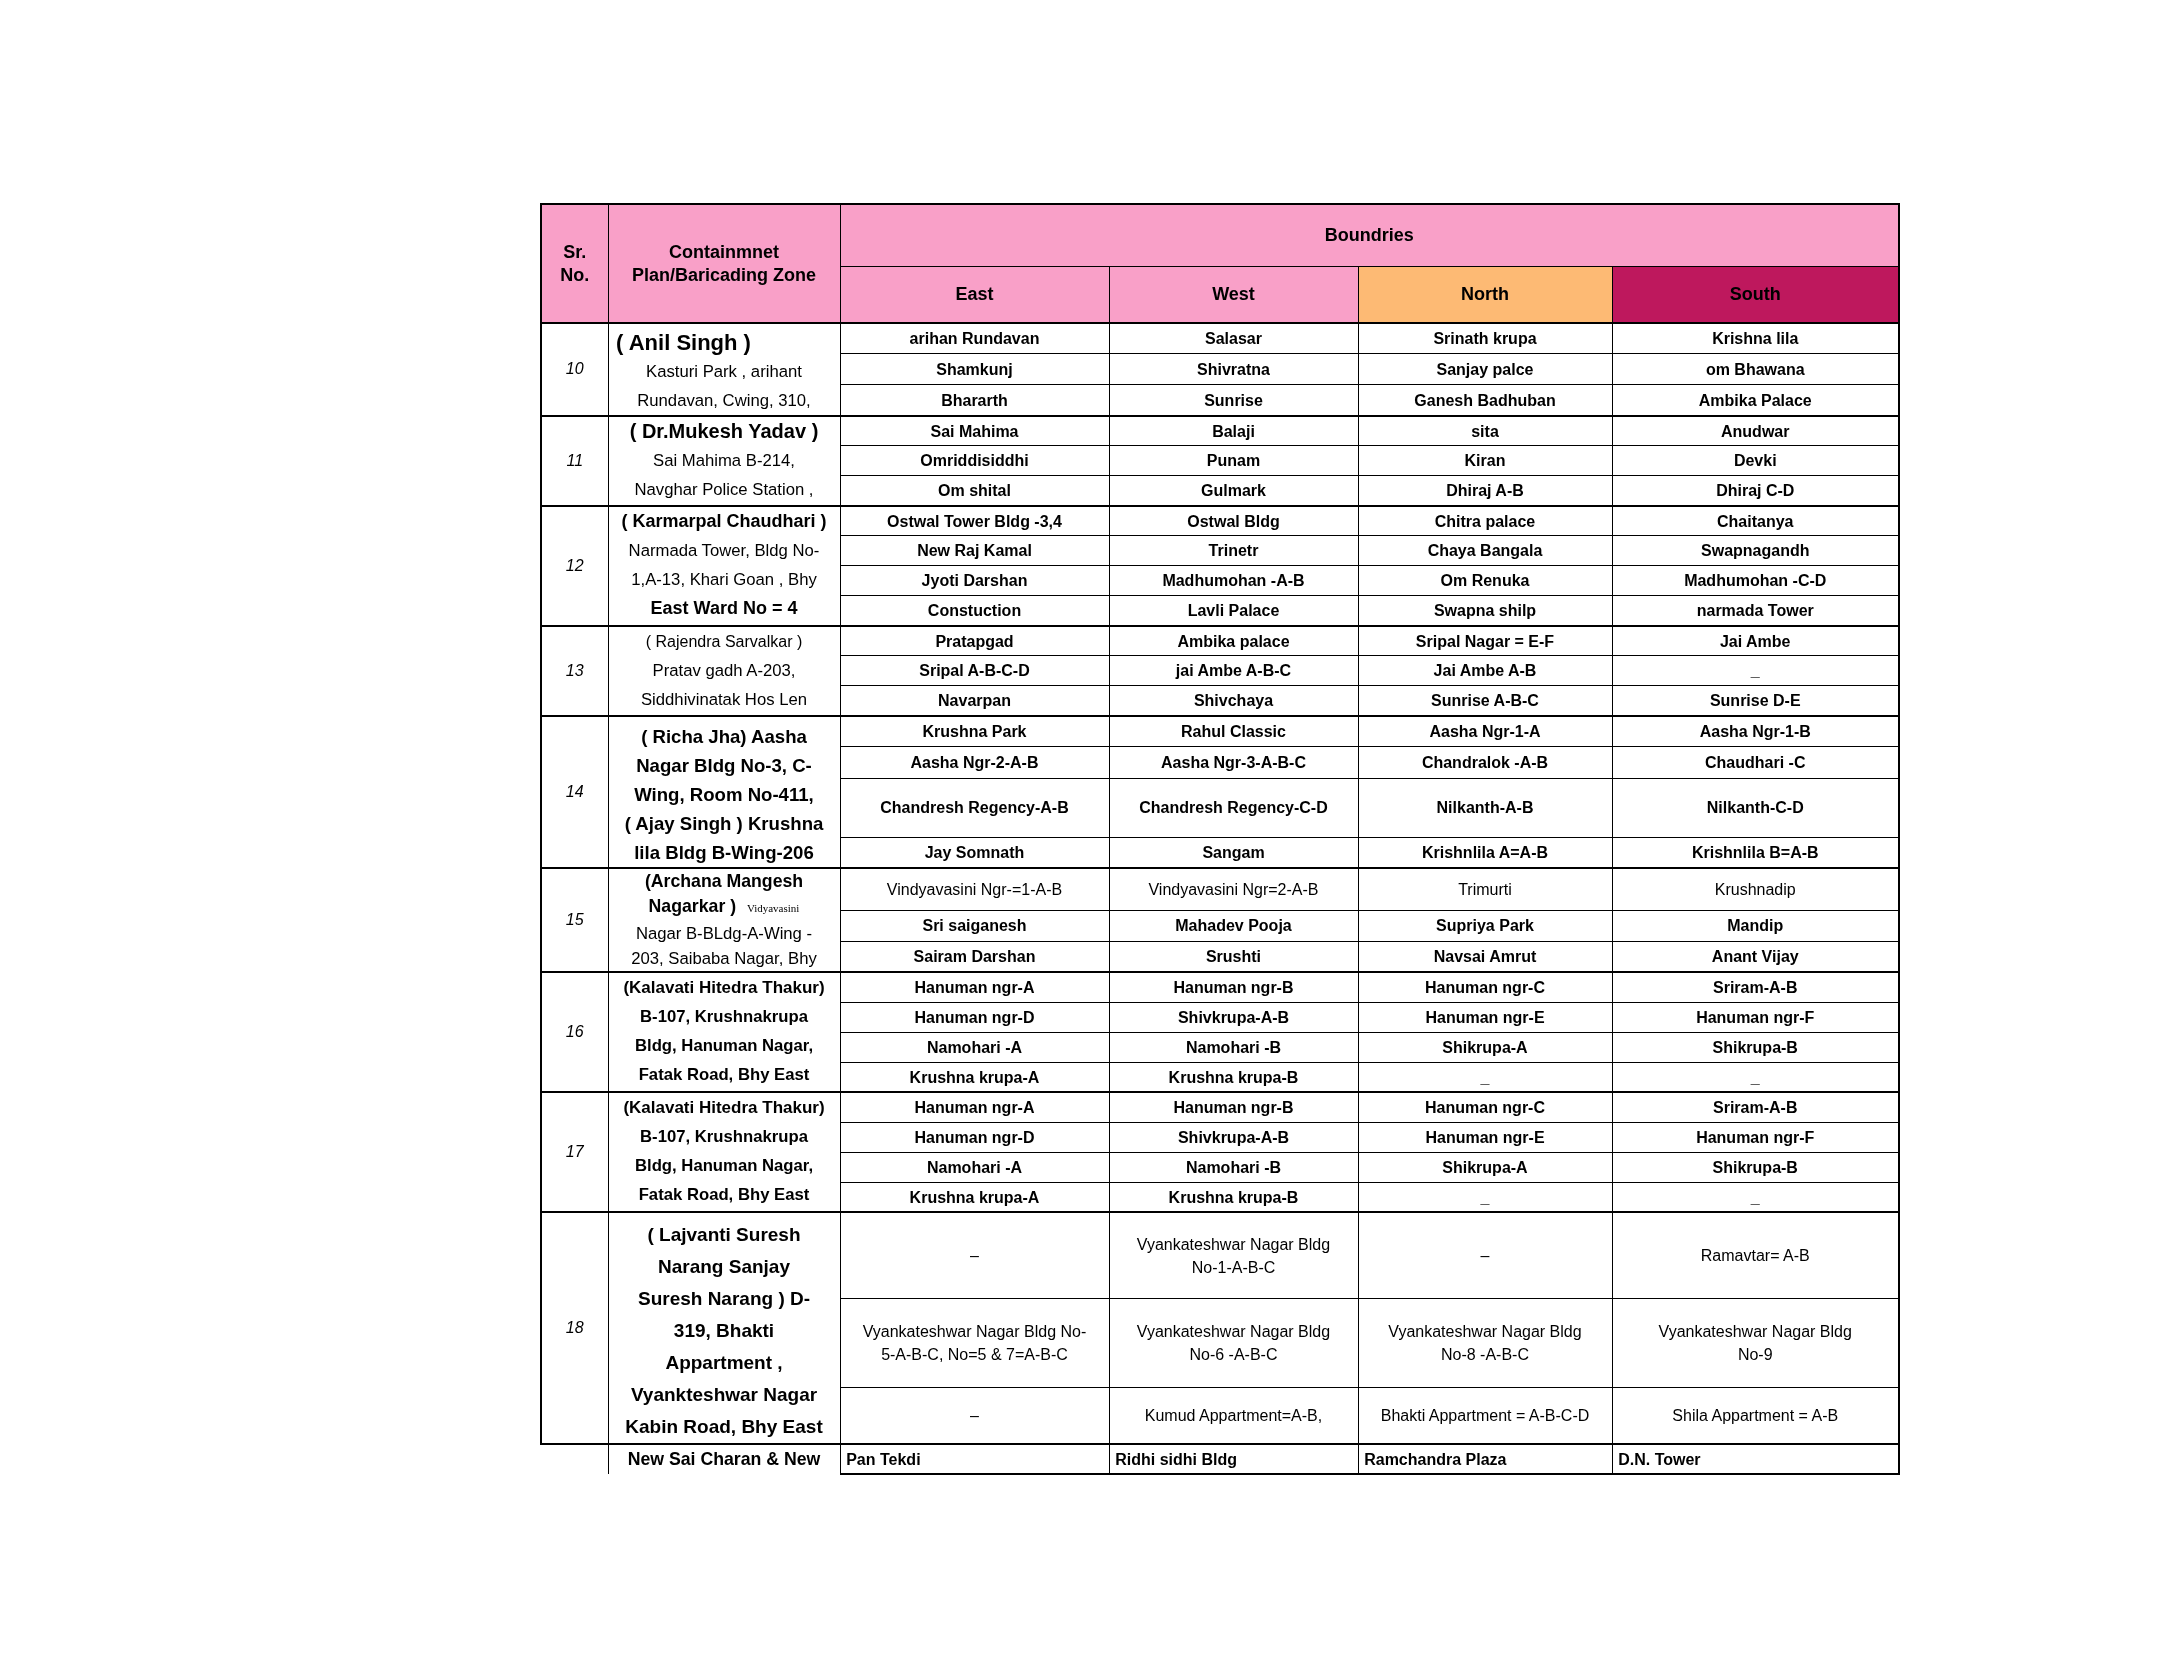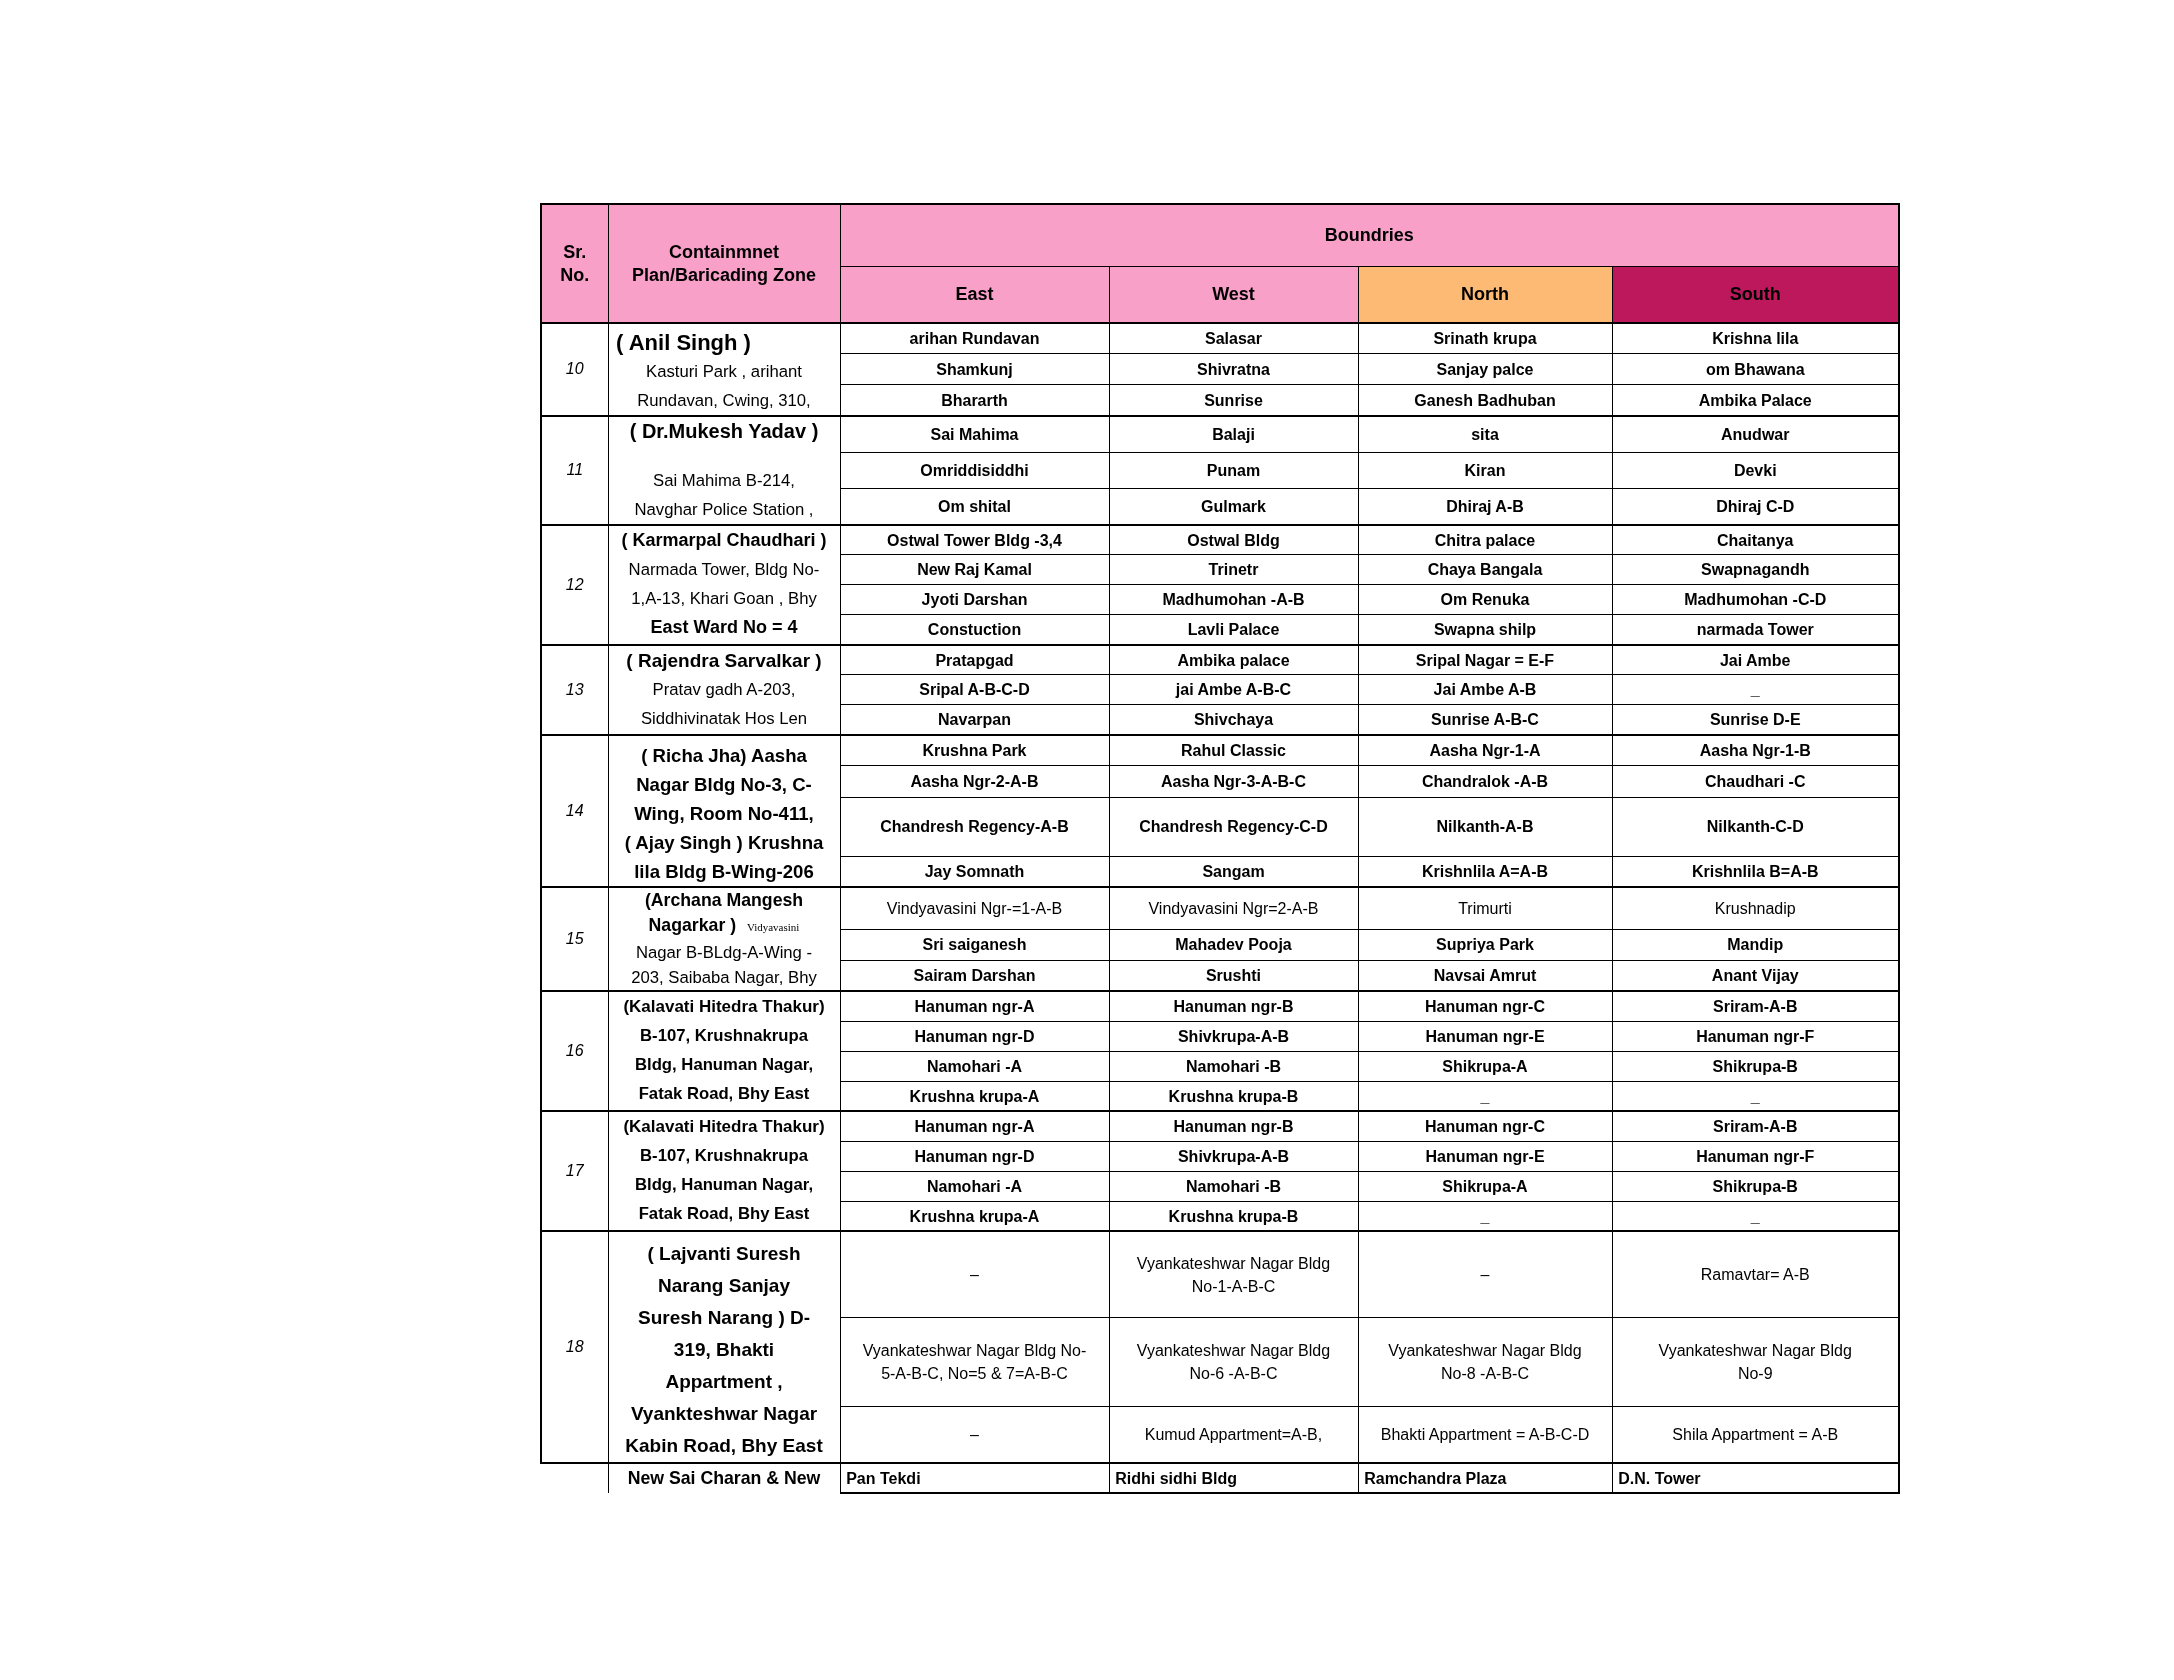--- a/index.html
+++ b/index.html
@@ -105,21 +105,21 @@
           <td class="data-cell">Bhararth</td>
           <td class="data-cell">Sunrise</td>
           <td class="data-cell">Ganesh Badhuban</td>
           <td class="data-cell col-last">Ambika Palace</td>
         </tr>
         <tr class="group-start" style="height: 30px;">
           <td rowspan="3" class="sr-cell col-first">11</td>
           <td rowspan="3" class="zone-cell">
             <div class="zwrap">
               <div class="zl" style="line-height: 29px; font-weight: 700; font-size: 20px;">( Dr.Mukesh Yadav )</div>
-              <div class="zl" style="line-height: 29px; font-weight: 400; font-size: 16.7px; margin-top: 20px;">Sai Mahima B-214,</div>
+              <div class="zl" style="line-height: 29px; font-weight: 400; font-size: 16.7px;">Sai Mahima B-214,</div>
               <div class="zl" style="line-height: 29px; font-weight: 400; font-size: 16.7px;">Navghar Police Station ,</div>
             </div>
           </td>
           <td class="data-cell">Sai Mahima</td>
           <td class="data-cell">Balaji</td>
           <td class="data-cell">sita</td>
           <td class="data-cell col-last">Anudwar</td>
         </tr>
         <tr style="height: 30px;">
           <td class="data-cell">Omriddisiddhi</td>
@@ -163,21 +163,21 @@
         <tr style="height: 30px;">
           <td class="data-cell">Constuction</td>
           <td class="data-cell">Lavli Palace</td>
           <td class="data-cell">Swapna shilp</td>
           <td class="data-cell col-last">narmada Tower</td>
         </tr>
         <tr class="group-start" style="height: 30px;">
           <td rowspan="3" class="sr-cell col-first">13</td>
           <td rowspan="3" class="zone-cell">
             <div class="zwrap">
-              <div class="zl" style="line-height: 29px; font-weight: 700; font-size: 19px;">( Rajendra Sarvalkar )</div>
+              <div class="zl" style="line-height: 29px; font-weight: 400; font-size: 16px;">( Rajendra Sarvalkar )</div>
               <div class="zl" style="line-height: 29px; font-weight: 400; font-size: 16.7px;">Pratav gadh A-203,</div>
               <div class="zl" style="line-height: 29px; font-weight: 400; font-size: 16.7px;">Siddhivinatak Hos Len</div>
             </div>
           </td>
           <td class="data-cell">Pratapgad</td>
           <td class="data-cell">Ambika palace</td>
           <td class="data-cell">Sripal Nagar =  E-F</td>
           <td class="data-cell col-last">Jai Ambe</td>
         </tr>
         <tr style="height: 30px;">

